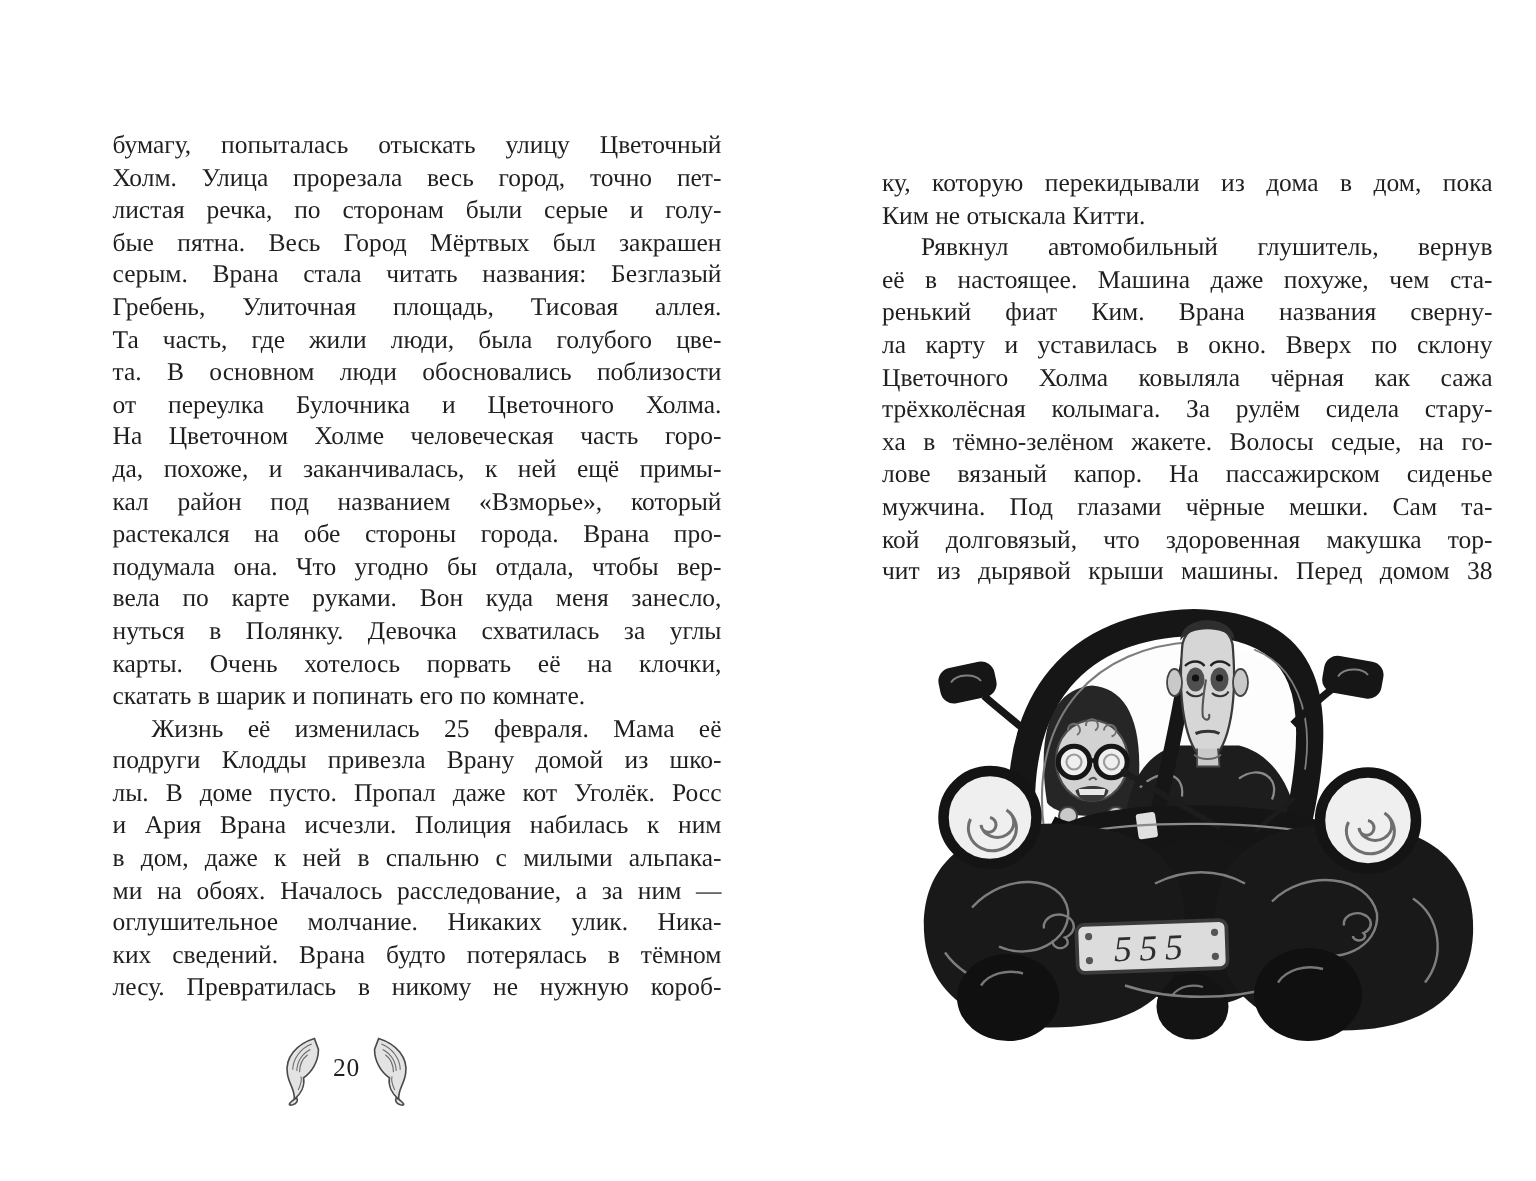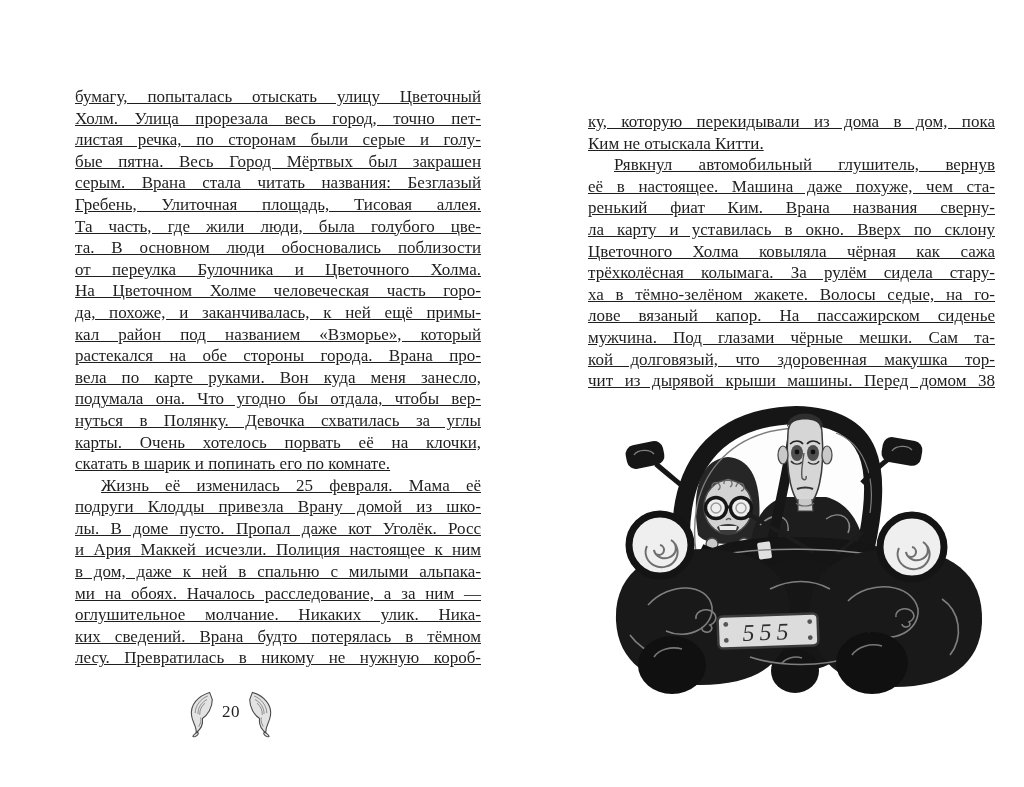--- a/index.html
+++ b/index.html
@@ -6,21 +6,21 @@
   body {
     width:1024px; height:787px;
     background: var(--paper, #ffffff);
     font-family: "Liberation Serif", "DejaVu Serif", serif;
     color: var(--ink, #1f1f1f);
   }
   .spread { position:relative; width:1024px; height:787px; background: var(--paper,#ffffff); overflow:hidden; }
   .textcol { position:absolute; top:86px; font-size:17px; line-height:21.6px; }
   #left-text  { left:75px;  width:406px; }
   #right-text { left:588px; width:407px;margin-top:25px; }
-  .line { text-align: justify; text-align-last: justify; text-decoration: underline; }
+  .line { text-align: justify; text-align-last: justify; }
   .line.end { text-align-last: left; }
   .line.indent { text-indent: 26px; }
   .folio {
     position:absolute; left:188px; top:688px; width:140px; height:52px;
     display:flex; align-items:center; gap:7px;
   }
   .folio .num { font-size:17px; letter-spacing:0.5px; padding-bottom:4px; }
   .wing { width:27px; height:48px; }
   .wing.right { transform: scaleX(-1); }
   .car-wrap { position:absolute; left:600px; top:403px; width:400px; height:300px; }
@@ -38,29 +38,29 @@
       <div class="line">бые пятна. Весь Город Мёртвых был закрашен</div>
       <div class="line">серым. Врана стала читать названия: Безглазый</div>
       <div class="line">Гребень, Улиточная площадь, Тисовая аллея.</div>
       <div class="line">Та часть, где жили люди, была голубого цве-</div>
       <div class="line">та. В основном люди обосновались поблизости</div>
       <div class="line">от переулка Булочника и Цветочного Холма.</div>
       <div class="line">На Цветочном Холме человеческая часть горо-</div>
       <div class="line">да, похоже, и заканчивалась, к ней ещё примы-</div>
       <div class="line">кал район под названием «Взморье», который</div>
       <div class="line">растекался на обе стороны города. Врана про-</div>
+      <div class="line">подумала она. Что угодно бы отдала, чтобы вер-</div>
       <div class="line">вела по карте руками. Вон куда меня занесло,</div>
-      <div class="line">подумала она. Что угодно бы отдала, чтобы вер-</div>
       <div class="line">нуться в Полянку. Девочка схватилась за углы</div>
       <div class="line">карты. Очень хотелось порвать её на клочки,</div>
       <div class="line end">скатать в шарик и попинать его по комнате.</div>
       <div class="line indent">Жизнь её изменилась 25 февраля. Мама её</div>
       <div class="line">подруги Клодды привезла Врану домой из шко-</div>
       <div class="line">лы. В доме пусто. Пропал даже кот Уголёк. Росс</div>
-      <div class="line">и Ария Маккей исчезли. Полиция настоящее к ним</div>
+      <div class="line">и Ария Врана исчезли. Полиция набилась к ним</div>
       <div class="line">в дом, даже к ней в спальню с милыми альпака-</div>
       <div class="line">ми на обоях. Началось расследование, а за ним —</div>
       <div class="line">оглушительное молчание. Никаких улик. Ника-</div>
       <div class="line">ких сведений. Врана будто потерялась в тёмном</div>
       <div class="line">лесу. Превратилась в никому не нужную короб-</div>
     </div>
 
   <div id="right-text" class="textcol">
       <div class="line">ку, которую перекидывали из дома в дом, пока</div>
       <div class="line end">Ким не отыскала Китти.</div>

